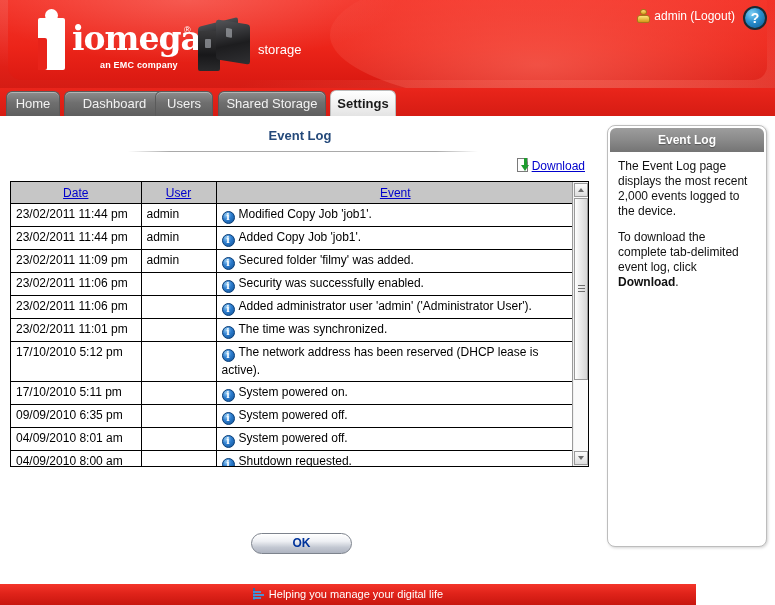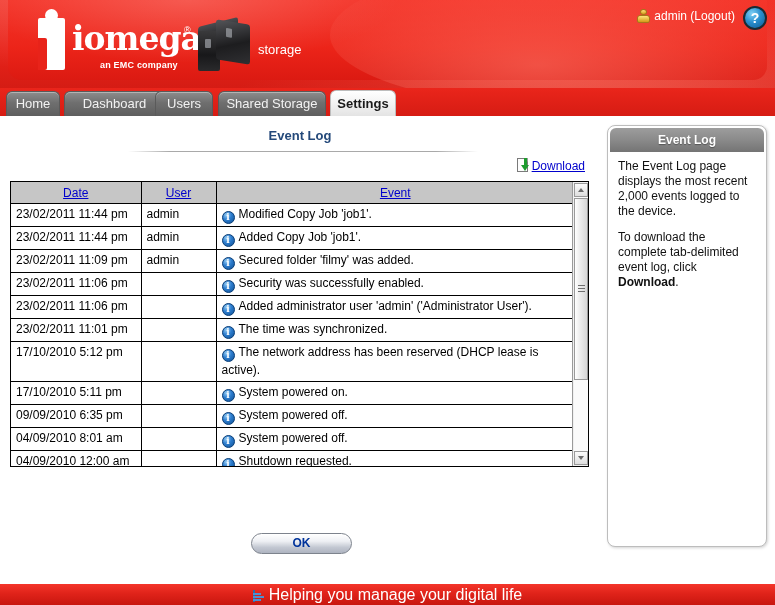--- a/index.html
+++ b/index.html
@@ -474,24 +474,24 @@
     line-height: 15px;
     color: #111;
   }
   #help-panel-body p { margin: 0 0 11px 0; }
   #help-panel-body b { font-weight: bold; }
 
   
   #footer {
     position: absolute;
     left: 0; top: 584px;
-    width: 775px; height: 21px;
+    width: 696px; height: 21px;
     background: linear-gradient(180deg,#f4352a 0%, #e0231a 45%, #c8160f 100%);
     color: #fff;
-    font-size: 16px;
+    font-size: 11px;
     text-align: center;
     line-height: 21px;
   }
   #footer-icon {
     display: inline-block;
     position: relative;
     width: 12px; height: 12px;
     vertical-align: -2px;
     margin-right: 4px;
   }
@@ -627,21 +627,21 @@
             <td>09/09/2010 6:35 pm</td>
             <td></td>
             <td><span class="info-icon">i</span><span>System powered off.</span></td>
           </tr>
           <tr>
             <td>04/09/2010 8:01 am</td>
             <td></td>
             <td><span class="info-icon">i</span><span>System powered off.</span></td>
           </tr>
           <tr>
-            <td>04/09/2010 12:00 am</td>
+            <td>04/09/2010 8:00 am</td>
             <td></td>
             <td><span class="info-icon">i</span><span>Shutdown requested.</span></td>
           </tr>
         </tbody>
     </table>
 
     <div id="vscroll">
       <div class="sb-btn" id="sb-up">
           <span class="sb-arrow"></span>
         </div>

